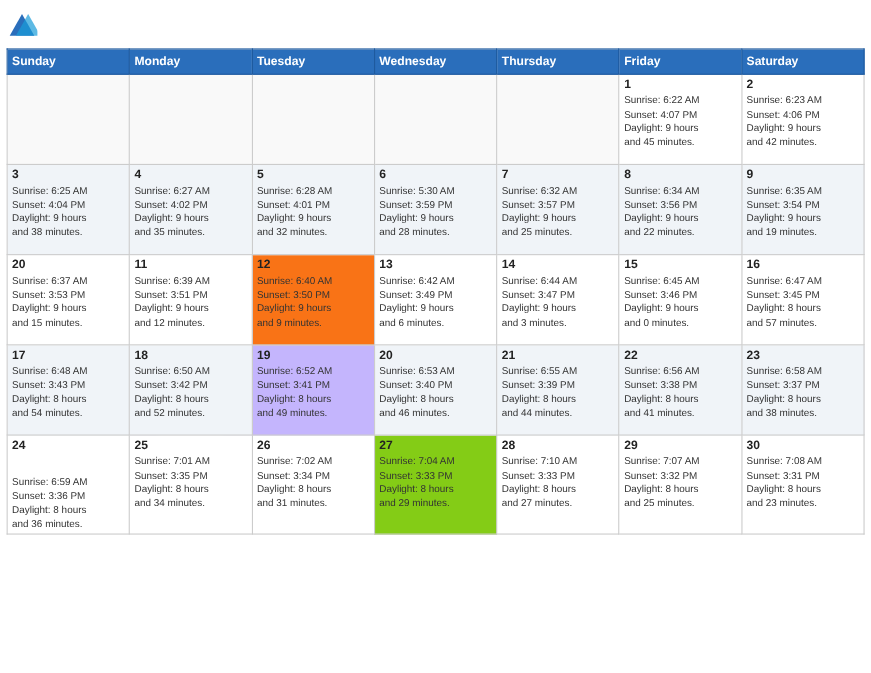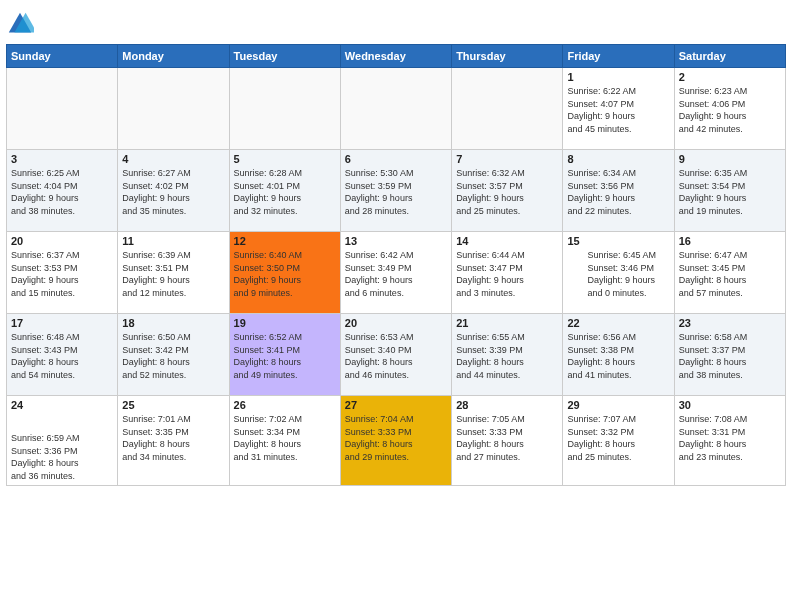--- a/index.html
+++ b/index.html
@@ -237,21 +237,21 @@
           </td>
           <td style="background: rgb(255, 255, 255);">
             <span class="day-num">14</span>
             <div class="day-info" style="white-space: pre-line;">Sunrise: 6:44 AM
 Sunset: 3:47 PM
 Daylight: 9 hours
 and 3 minutes.</div>
           </td>
           <td style="background: rgb(255, 255, 255); border-radius: 12px;">
             <span class="day-num">15</span>
-            <div class="day-info" style="white-space: pre-line; margin-left: 20px;">Sunrise: 6:45 AM
+            <div class="day-info" style="white-space: pre-line;">Sunrise: 6:45 AM
 Sunset: 3:46 PM
 Daylight: 9 hours
 and 0 minutes.</div>
           </td>
           <td style="background: rgb(255, 255, 255);">
             <span class="day-num">16</span>
             <div class="day-info" style="white-space: pre-line;">Sunrise: 6:47 AM
 Sunset: 3:45 PM
 Daylight: 8 hours
 and 57 minutes.</div>
@@ -323,30 +323,30 @@
 Daylight: 8 hours
 and 34 minutes.</div>
           </td>
           <td style="background: rgb(255, 255, 255);">
             <span class="day-num">26</span>
             <div class="day-info" style="white-space: pre-line;">Sunrise: 7:02 AM
 Sunset: 3:34 PM
 Daylight: 8 hours
 and 31 minutes.</div>
           </td>
-          <td style="background: #eab308; margin-left: 18px;">
+          <td style="background: #84cc16; margin-left: 18px;">
             <span class="day-num">27</span>
             <div class="day-info" style="white-space: pre-line;">Sunrise: 7:04 AM
 Sunset: 3:33 PM
 Daylight: 8 hours
 and 29 minutes.</div>
           </td>
           <td style="background: rgb(255, 255, 255);">
             <span class="day-num">28</span>
-            <div class="day-info" style="white-space: pre-line;">Sunrise: 7:05 AM
+            <div class="day-info" style="white-space: pre-line;">Sunrise: 7:10 AM
 Sunset: 3:33 PM
 Daylight: 8 hours
 and 27 minutes.</div>
           </td>
           <td style="background: rgb(255, 255, 255);">
             <span class="day-num">29</span>
             <div class="day-info" style="white-space: pre-line;">Sunrise: 7:07 AM
 Sunset: 3:32 PM
 Daylight: 8 hours
 and 25 minutes.</div>

